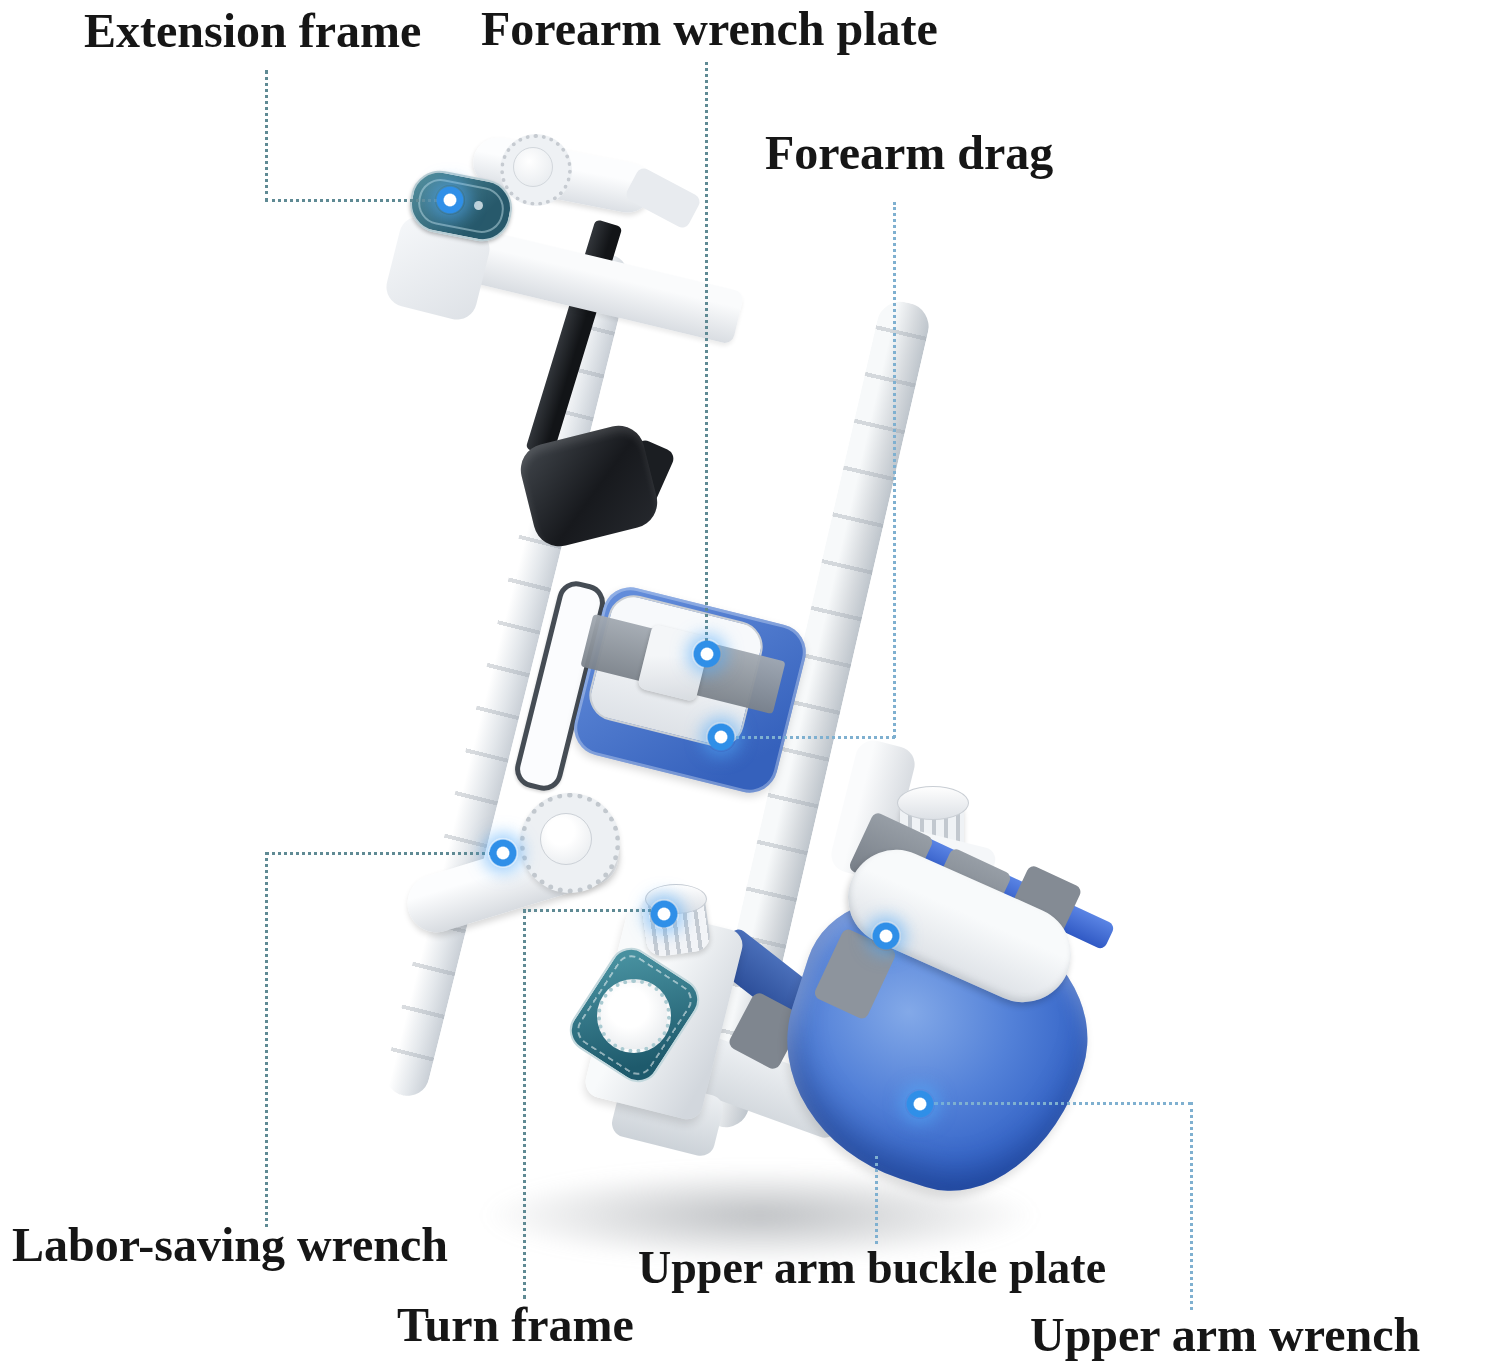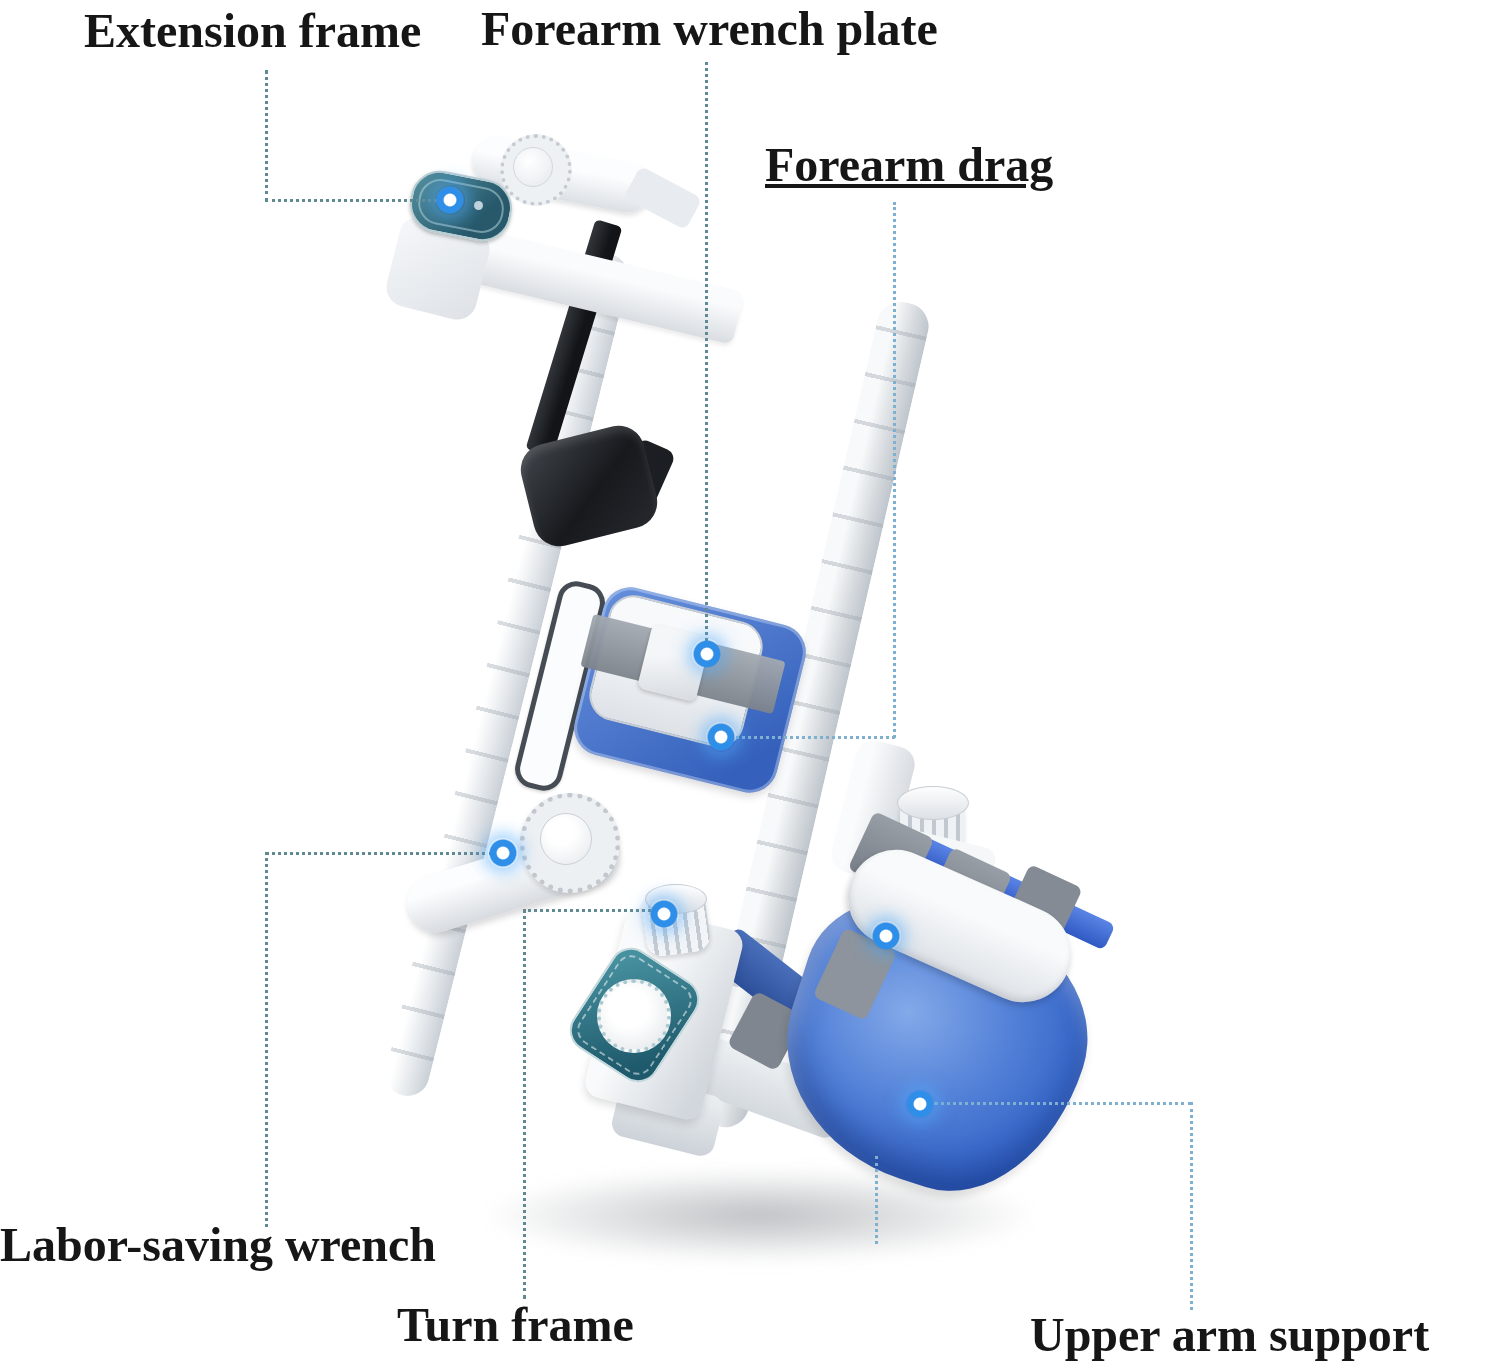--- a/index.html
+++ b/index.html
@@ -113,22 +113,22 @@
   .l3v{left:893px;top:202px;height:536px;}
   .l3h{left:730px;top:736px;width:165px;}
   .l4h{left:265px;top:852px;width:228px;}
   .l4v{left:265px;top:852px;height:375px;}
   .l5h{left:523px;top:909px;width:128px;}
   .l5v{left:523px;top:909px;height:390px;}
   .l6v{left:875px;top:1156px;height:88px;}
   .l7h{left:934px;top:1102px;width:258px;}
   .l7v{left:1190px;top:1102px;height:208px;}
   
-  .lbl1{left:84px;top:6px;}  .lbl2{left:481px;top:4px;}  .lbl3{left:765px;top:140px;text-decoration:underline;}
-  .lbl4{left:0;top:1220px;} .lbl5{left:397px;top:1300px;} .lbl6{left:638px;top:1244px;}
+  .lbl1{left:84px;top:6px;}  .lbl2{left:481px;top:4px;}  .lbl3{left:765px;top:128px;}
+  .lbl4{left:12px;top:1220px;} .lbl5{left:397px;top:1300px;} .lbl6{left:638px;top:1244px;}
   .lbl7{left:1030px;top:1310px;}
   
   .d1{left:450px;top:200px;} .d2{left:707px;top:654px;} .d3{left:721px;top:737px;}
   .d4{left:503px;top:853px;} .d5{left:664px;top:914px;} .d6{left:886px;top:936px;}
   .d7{left:920px;top:1104px;}
 </style>
 </head>
 <body>
 
 <div class="canvas">
@@ -202,15 +202,16 @@
   <div class="dot d4"></div>
   <div class="dot d5"></div>
   <div class="dot d6"></div>
   <div class="dot d7"></div>
 
   <div class="lbl lbl1">Extension frame</div>
   <div class="lbl lbl2">Forearm wrench plate</div>
   <div class="lbl lbl3">Forearm drag</div>
   <div class="lbl lbl4">Labor-saving wrench</div>
   <div class="lbl lbl5">Turn frame</div>
-  <div class="lbl lbl7">Upper arm support</div>
+  <div class="lbl sm lbl6">Upper arm buckle plate</div>
+  <div class="lbl lbl7">Upper arm wrench</div>
 
 </div>
 
 </body></html>

